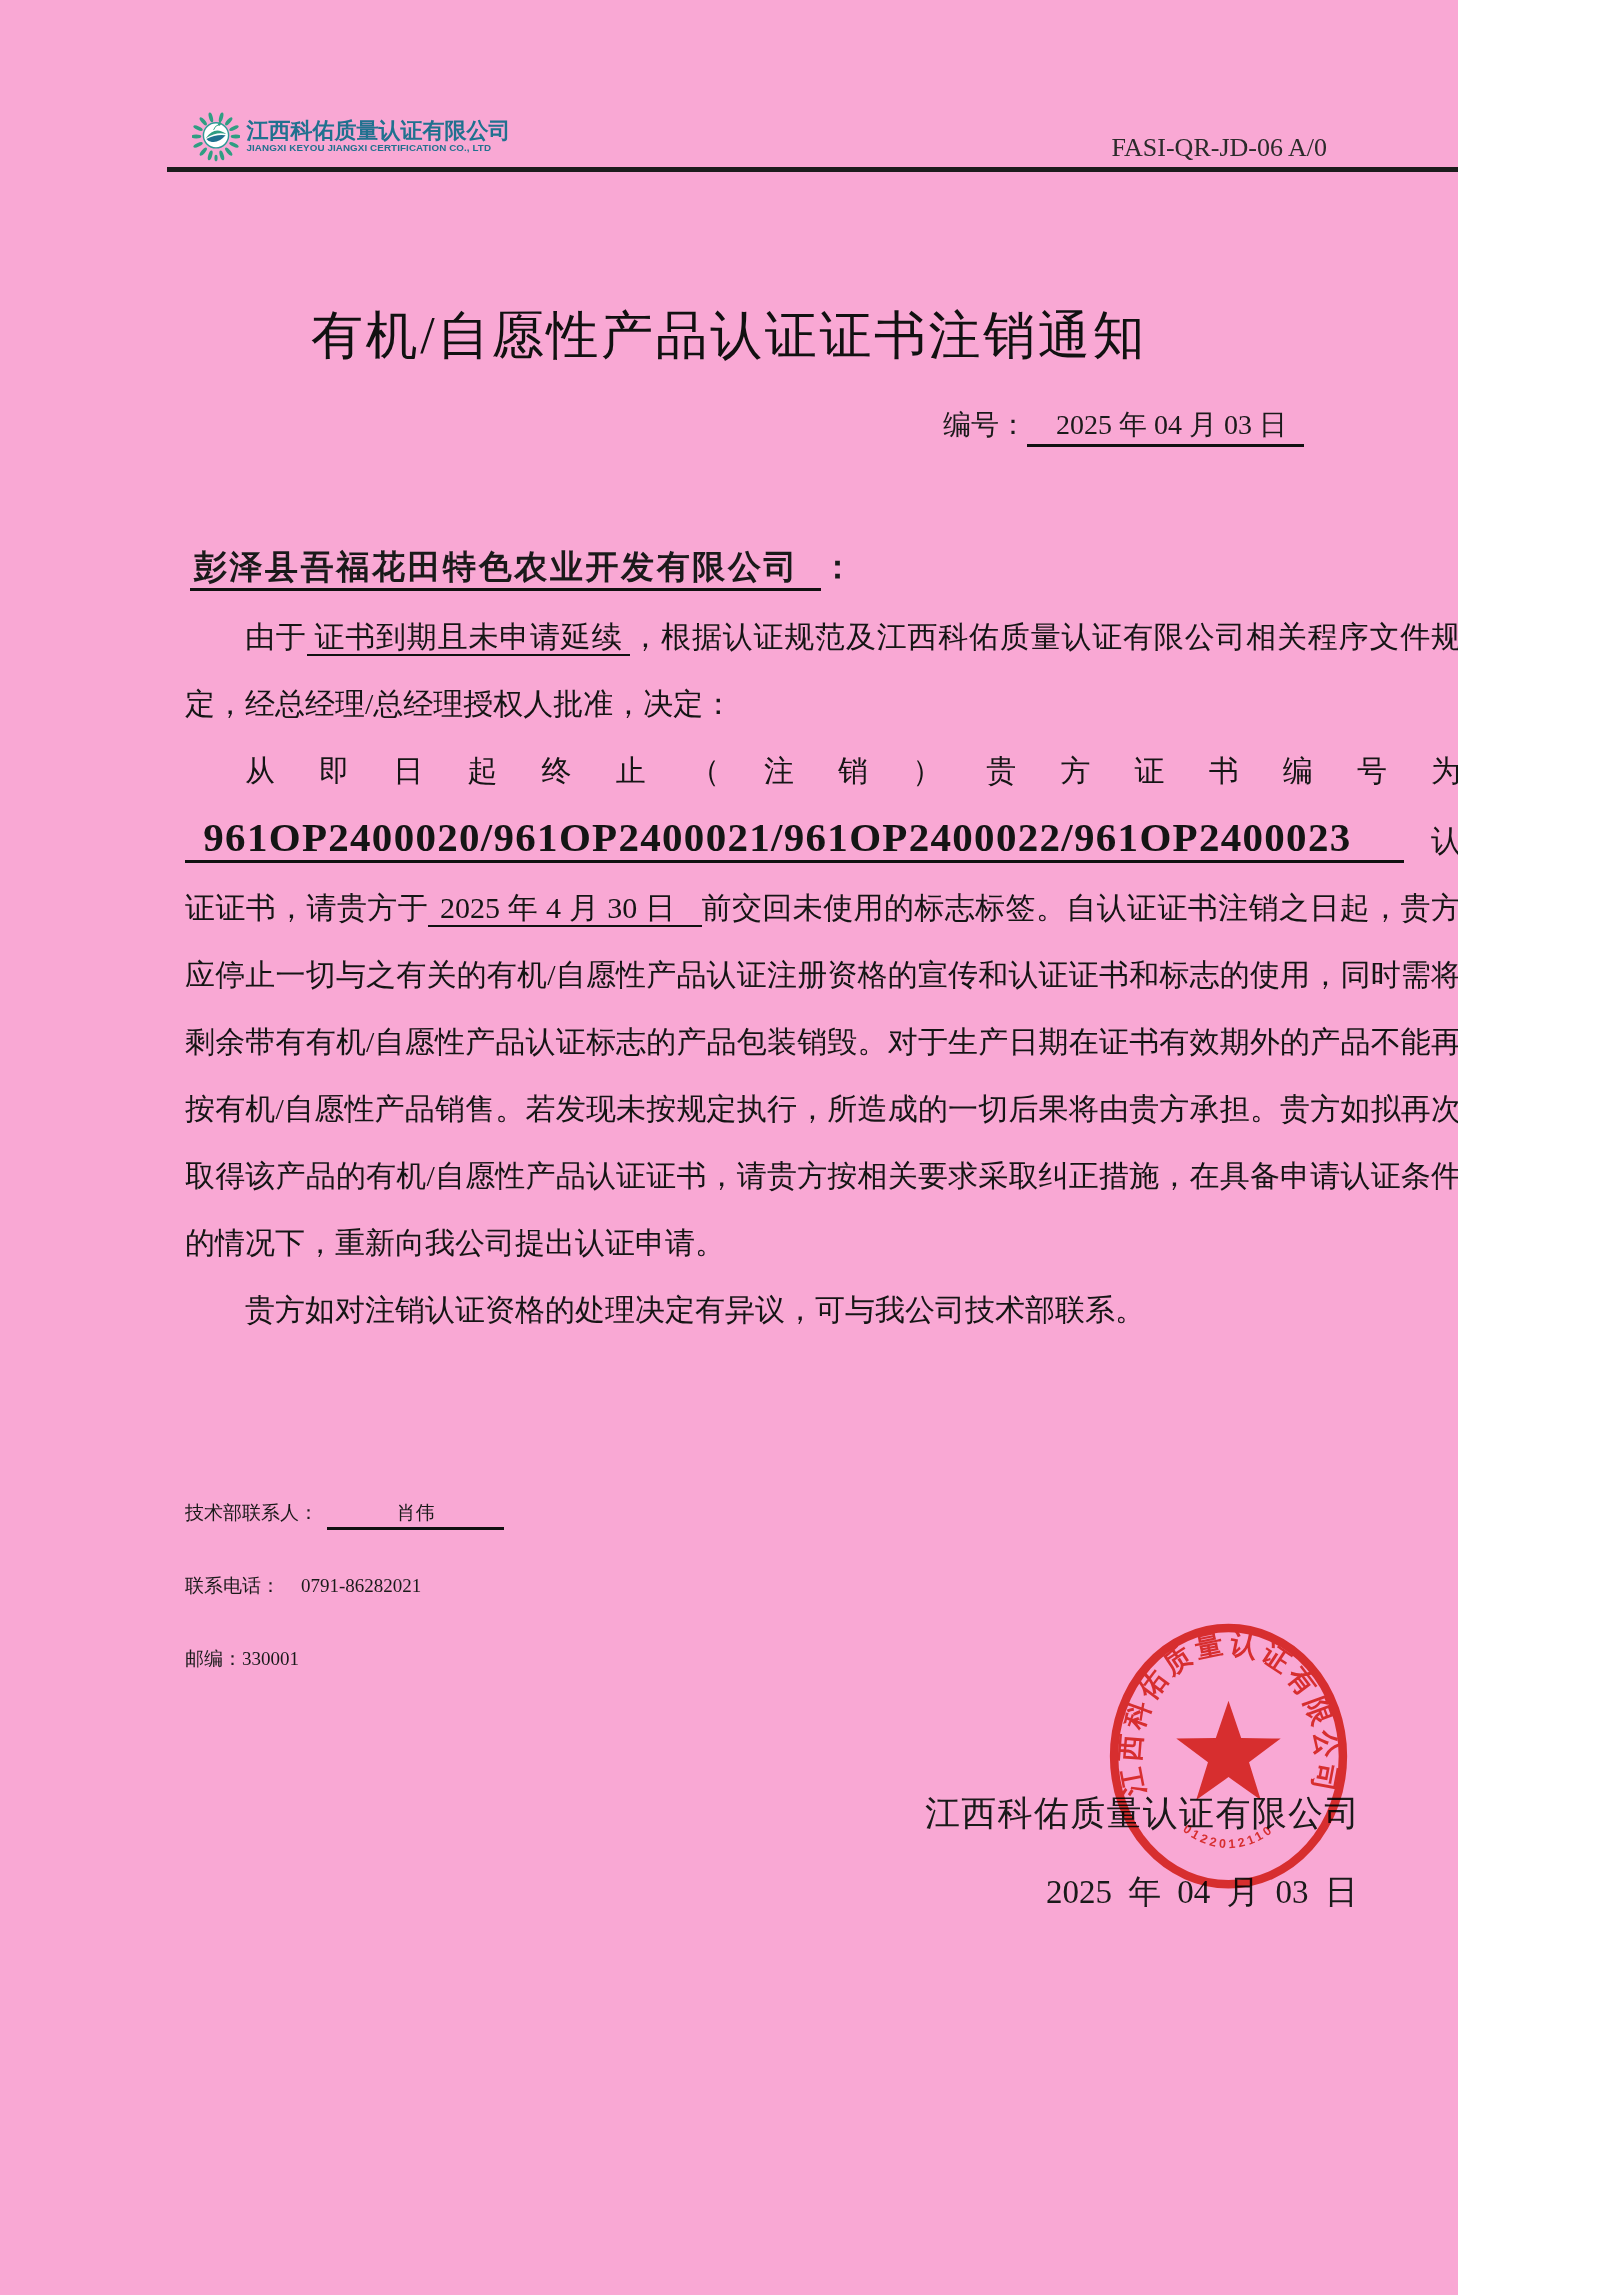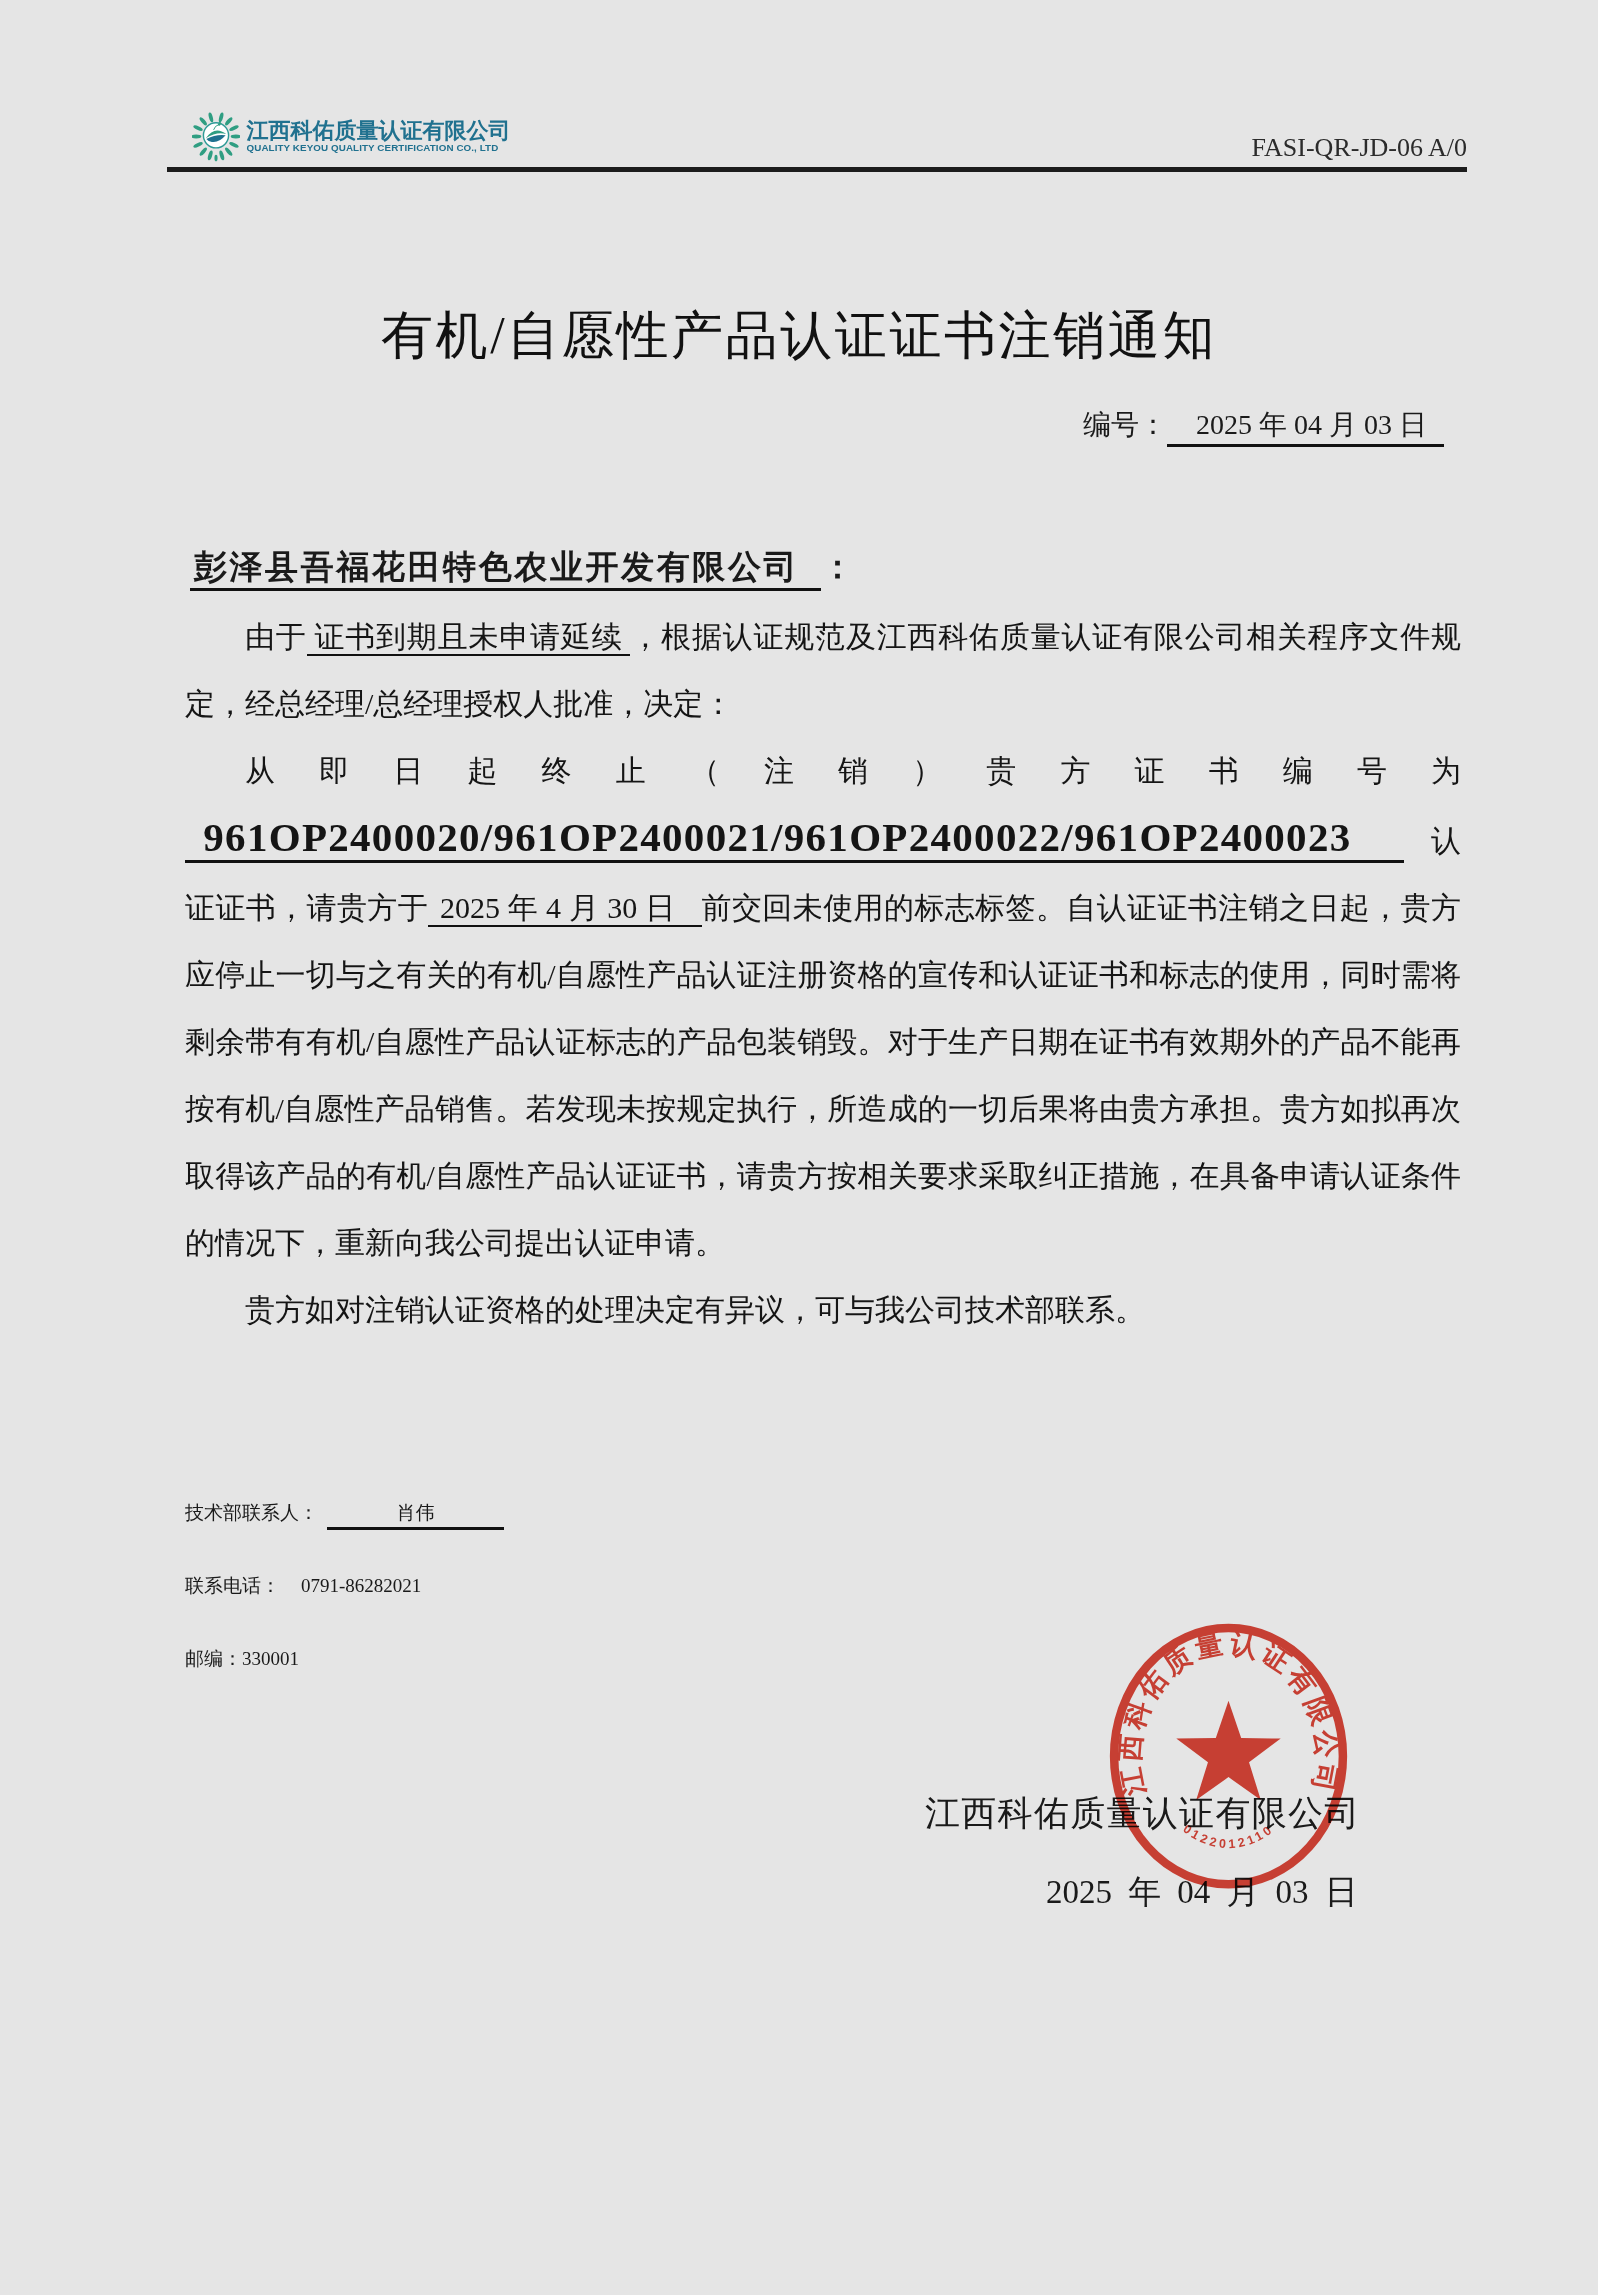--- a/index.html
+++ b/index.html
@@ -1,17 +1,17 @@
 <!DOCTYPE html>
 <html style="font-size:10.5px"><head>
 <meta charset="utf-8">
 <style>
   html,body{margin:0;padding:0;background:#ffffff;}
   .page{
-    position:relative;width:1598px;height:2295px;background:#e5e5e5;
+    position:relative;width:1458px;height:2295px;background:#f9a8d4;
     font-family:"Liberation Serif","DejaVu Serif",serif;color:#1a1a1a;overflow:hidden;
   }
   
   .logo{position:absolute;left:192px;top:111px;display:flex;align-items:center;}
   .logo-emblem{width:48px;height:51px;flex:0 0 auto;}
   .logo-text{margin-left:6.5px;}
   .logo-zh{font-family:"Liberation Sans","DejaVu Sans",sans-serif;font-weight:bold;
     font-size:22px;line-height:23.6px;color:#20718f;letter-spacing:0px;white-space:nowrap;}
   .logo-en{font-family:"Liberation Sans","DejaVu Sans",sans-serif;font-weight:bold;
     font-size:9.8px;line-height:11.8px;color:#20718f;white-space:nowrap;letter-spacing:0.1px;}
@@ -71,21 +71,21 @@
         <ellipse cx="40" cy="78" rx="2.6" ry="5.5"></ellipse>
       </g>
       <circle cx="40" cy="40" r="21" fill="#ffffff" stroke="#2d9a96" stroke-width="2.4"></circle>
       <path d="M23,45 Q38,23 57,38 Q42,33 23,45 Z" fill="#2f9e82"></path>
       <path d="M24,46 Q40,38 56,40 Q45,53 33,51 Q27,50 24,46 Z" fill="#20718f"></path>
       <path d="M36,31 q2,-7 9,-9" stroke="#2f9e82" stroke-width="1.6" fill="none"></path>
       <ellipse cx="46" cy="21" rx="2.2" ry="3.2" fill="#2f9e82" transform="rotate(35 46 21)"></ellipse>
     </svg>
     <div class="logo-text">
       <div class="logo-zh">江西科佑质量认证有限公司</div>
-      <div class="logo-en">QUALITY KEYOU QUALITY CERTIFICATION CO., LTD</div>
+      <div class="logo-en">JIANGXI KEYOU JIANGXI CERTIFICATION CO., LTD</div>
     </div>
   </div>
 
   <div class="doc-code">FASI-QR-JD-06 A/0</div>
 
   <div class="header-rule"></div>
 
   <div class="title">有机/自愿性产品认证证书注销通知</div>
 
   <div class="doc-no">

